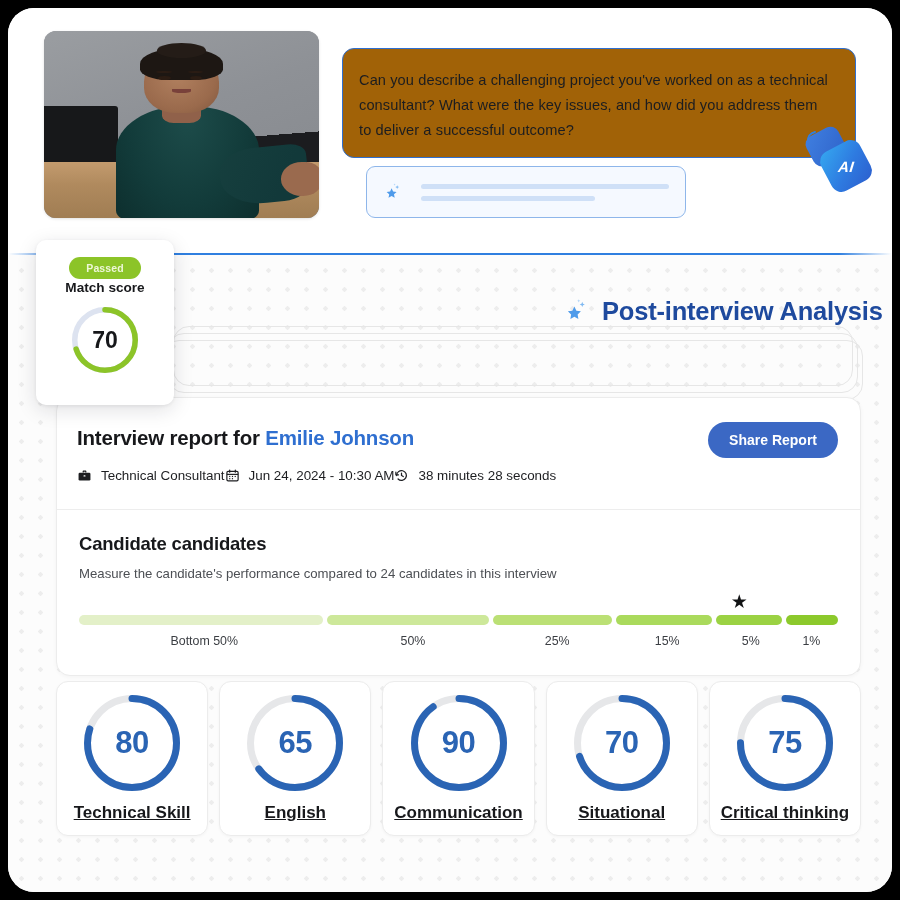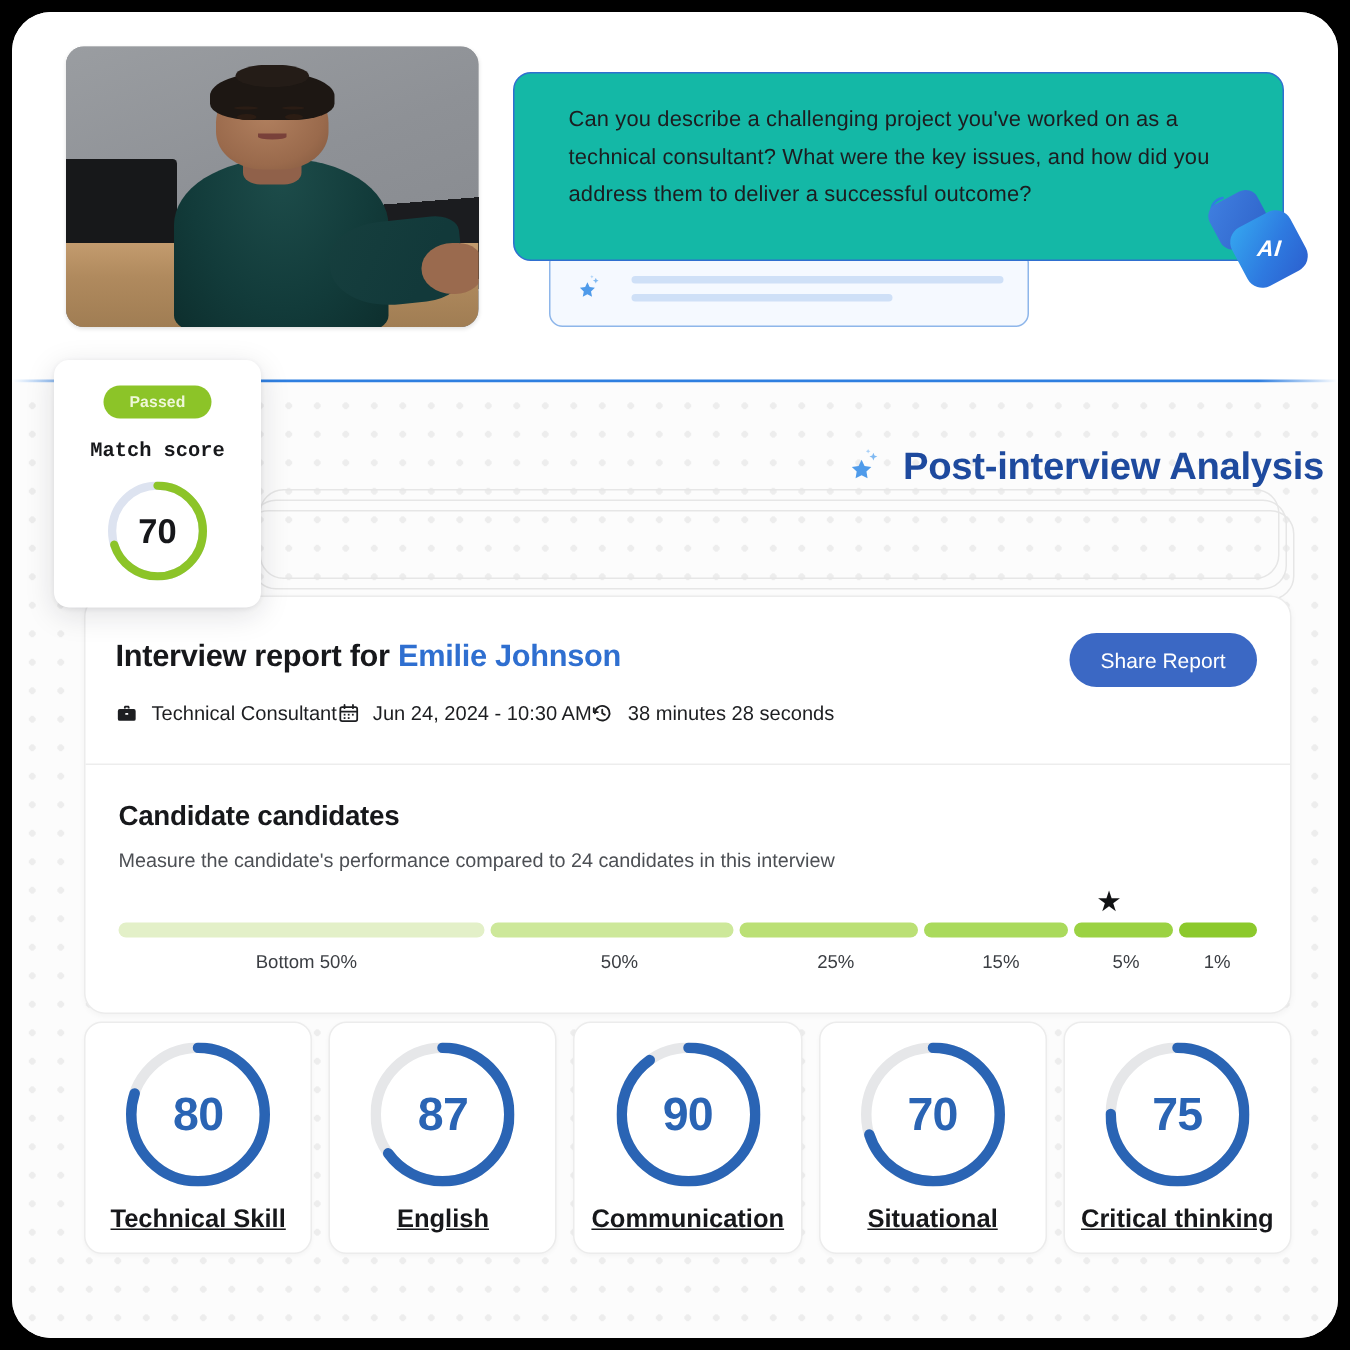--- a/index.html
+++ b/index.html
@@ -95,25 +95,25 @@
   }
   .vt-brow-l { left:40.8%; }
   .vt-brow-r { left:52.4%; }
   .vt-mouth {
     position:absolute; left:46.5%; top:31%; width:7%; height:2%;
     background:#79413a; border-radius:0 0 50% 50%;
   }
 
   .question-card {
     position: absolute; left: 334px; top: 40px;
-    width: 514px; height: 126px;
-    background: #14b8a6;
+    width: 514px; height: 110px;
+    background: #a16207;
     border: 1.4px solid #2f6fd0;
     border-radius: 12px;
-    padding: 19px 26px 0 36px;
+    padding: 19px 26px 0 16px;
   }
   .question-text {
     font-size: 14.6px; line-height: 25px; color: #1c1d20; letter-spacing: .1px;
   }
   .answer-card {
     position: absolute; left: 358px; top: 158px;
     width: 320px; height: 52px;
     background: #f5f9ff;
     border: 1.3px solid #8eb6ea;
     border-radius: 9px;
@@ -190,21 +190,21 @@
     font-size: 20.5px; font-weight: 700; color: #17181b; letter-spacing:-.2px;
   }
   .report-title .name { color:#2f6fd0; }
   .report-meta {
     position:absolute; left: 20px; top: 70px; display:flex; align-items:center; 
   }
   .meta-item { display:flex; align-items:center; gap: 9px; font-size: 13.4px; color:#1d1e21; white-space:nowrap; }
   .share-btn {
     position:absolute; right: 22px; top: 24px;
     background:#3b68c4; color:#fff; border:none; border-radius: 20px;
-    padding: 10px 21px; font-size: 14px; font-weight: 400; cursor:pointer;
+    padding: 10px 21px; font-size: 14px; font-weight: 700; cursor:pointer;
     font-family:"Liberation Sans",sans-serif;
   }
 
   .bench { position:relative; padding: 23px 22px 0 22px; }
   .bench-title { font-size: 18.5px; font-weight:700; color:#17181b; letter-spacing:-.2px; }
   .bench-sub { margin-top: 11px; font-size: 13.2px; color:#4c4f54; }
   .bar-area { position:relative; margin-top: 34px; height: 52px; }
   .bar { display:flex; gap: 4px; height: 10px; }
   .seg { border-radius: 5px; height: 10px; }
   .bar-labels { position:relative; height: 20px; margin-top: 9px; }
@@ -241,21 +241,21 @@
     width: 138px; height: 165px;
     background:#fff; border-radius: 10px;
     box-shadow: 0 5px 20px rgba(20,25,40,.13), 0 1px 4px rgba(20,25,40,.08);
     display:flex; flex-direction:column; align-items:center; padding-top: 17px;
     z-index: 40;
   }
   .passed-badge {
     background:#8cc428; color:#eef7d8; font-size: 10.5px; font-weight:700;
     padding: 5px 17px; border-radius: 11px; letter-spacing:.1px;
   }
-  .match-label { margin-top: 15px; font-size: 13.6px; font-weight:700; color:#17181b;font-family:Liberation Mono, monospace; }
+  .match-label { margin-top: 1px; font-size: 13.6px; font-weight:700; color:#17181b; }
   .match-ring { position:relative; width: 66px; height: 66px; margin-top: 12px; }
   .match-val {
     position:absolute; inset:0; display:flex; align-items:center; justify-content:center;
     font-size: 23px; font-weight:700; color:#16171a;
   }
 </style>
 </head>
 <body>
 
 <div class="frame">
@@ -398,21 +398,21 @@
         <div class="ring-wrap"><svg width="96" height="96" viewBox="0 0 96 96">
             <circle cx="48" cy="48" r="44.5" fill="none" stroke="#e6e7e9" stroke-width="7"></circle>
             <circle cx="48" cy="48" r="44.5" fill="none" stroke="#2a64b4" stroke-width="7" stroke-linecap="round" stroke-dasharray="223.68139693559328 279.6017461694916" transform="rotate(-90 48 48)"></circle>
           </svg><div class="ring-val">80</div></div>
         <div class="score-label">Technical Skill</div>
       </div>
       <div class="score-card">
         <div class="ring-wrap"><svg width="96" height="96" viewBox="0 0 96 96">
             <circle cx="48" cy="48" r="44.5" fill="none" stroke="#e6e7e9" stroke-width="7"></circle>
             <circle cx="48" cy="48" r="44.5" fill="none" stroke="#2a64b4" stroke-width="7" stroke-linecap="round" stroke-dasharray="181.74113501016953 279.6017461694916" transform="rotate(-90 48 48)"></circle>
-          </svg><div class="ring-val">87</div></div>
+          </svg><div class="ring-val">65</div></div>
         <div class="score-label">English</div>
       </div>
       <div class="score-card">
         <div class="ring-wrap"><svg width="96" height="96" viewBox="0 0 96 96">
             <circle cx="48" cy="48" r="44.5" fill="none" stroke="#e6e7e9" stroke-width="7"></circle>
             <circle cx="48" cy="48" r="44.5" fill="none" stroke="#2a64b4" stroke-width="7" stroke-linecap="round" stroke-dasharray="251.64157155254244 279.6017461694916" transform="rotate(-90 48 48)"></circle>
           </svg><div class="ring-val">90</div></div>
         <div class="score-label">Communication</div>
       </div>
       <div class="score-card">

